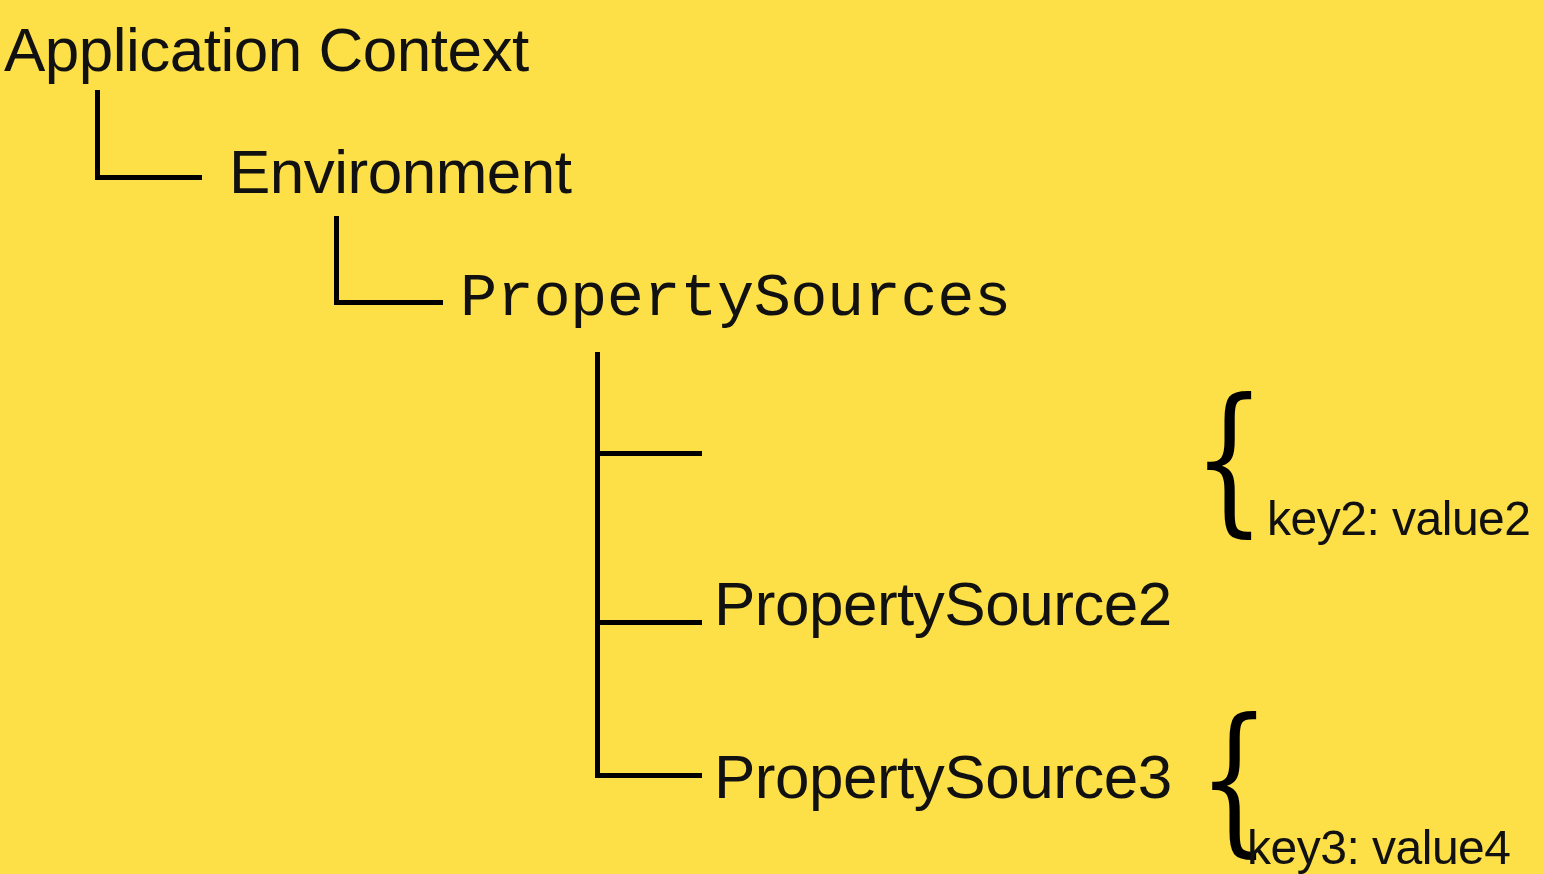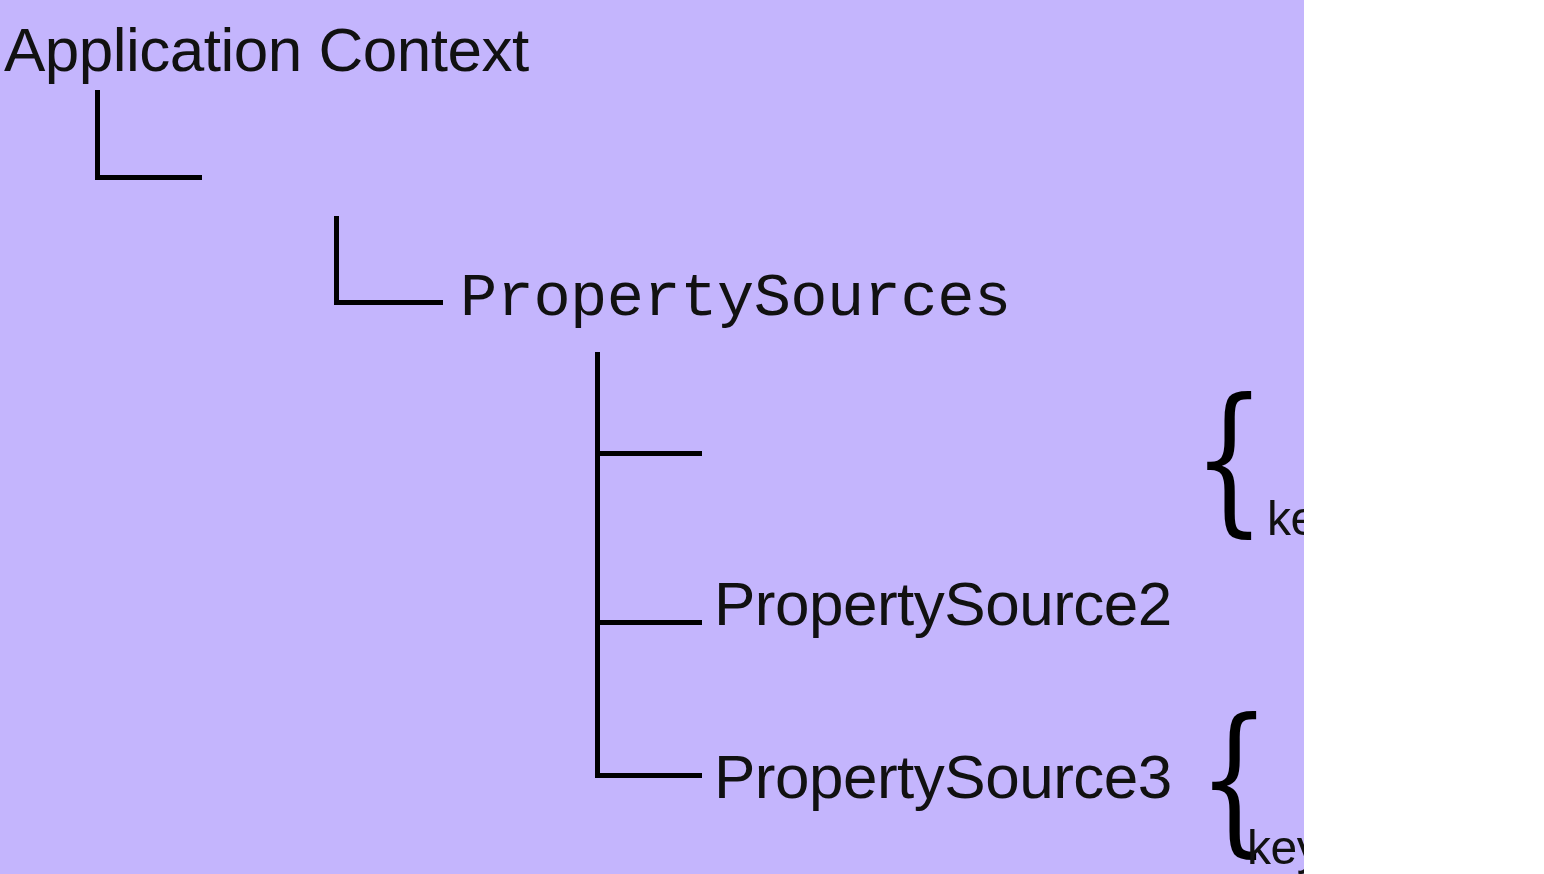--- a/index.html
+++ b/index.html
@@ -2,23 +2,23 @@
 <html><head>
 <meta charset="utf-8">
 <style>
   html, body {
     margin: 0;
     padding: 0;
     background: #ffffff;
   }
   #canvas {
     position: relative;
-    width: 1304px;
+    width: 1544px;
     height: 874px;
-    background: #c4b5fd;
+    background: #fde047;
     overflow: hidden;
     font-family: "Liberation Sans", "DejaVu Sans", sans-serif;
     color: #111111;
   }
   .node {
     position: absolute;
     font-size: 62px;
     line-height: 80px;
     font-weight: 300;
     letter-spacing: -0.5px;
@@ -79,20 +79,21 @@
   .pos-ps3-e0 { left: 1247px; top: 706px; }
   .pos-ps3-e1 { left: 1247px; top: 818px; }
 </style>
 </head>
 <body>
 
 <div id="canvas">
 
   <div class="node pos-app">Application Context</div>
 
+  <div class="node pos-env">Environment</div>
 
   <div class="node pos-ps">PropertySources</div>
 
 
   <div class="node pos-ps2">PropertySource2</div>
 
   <div class="node pos-ps3">PropertySource3</div>
 
   <div class="line v1"></div>
   <div class="line h1"></div>

